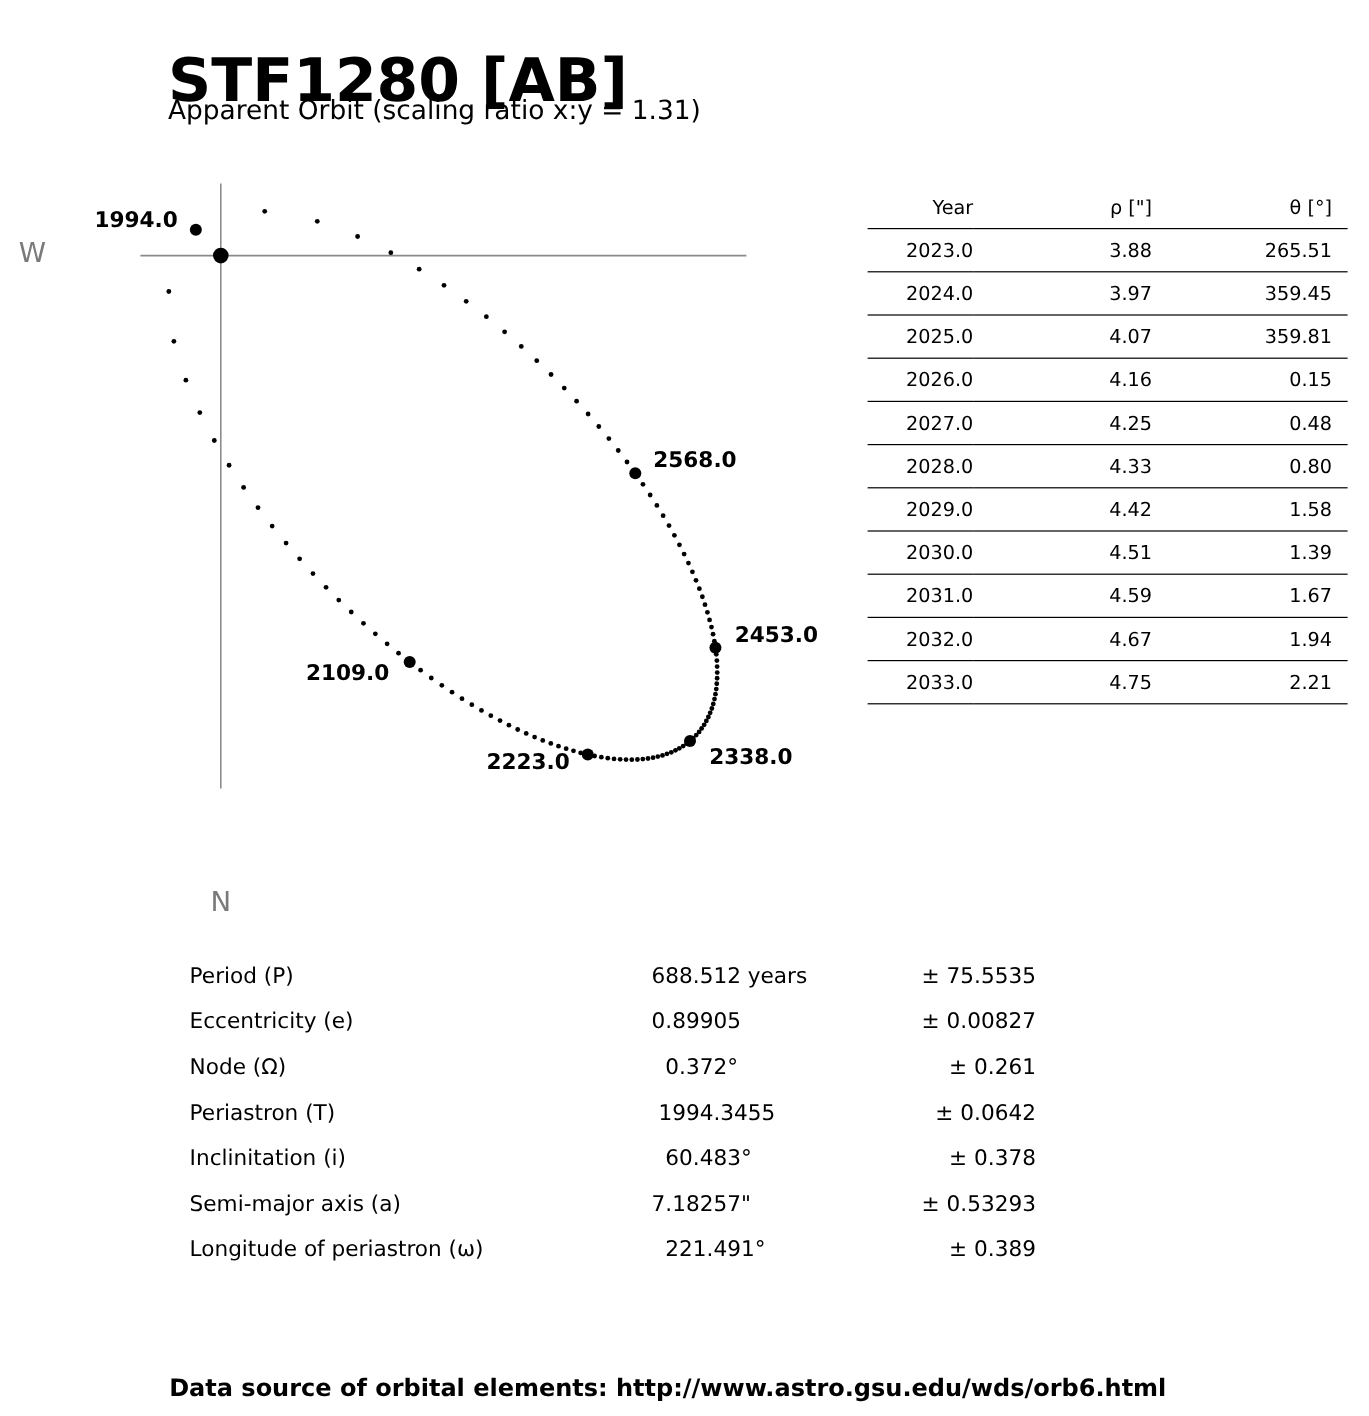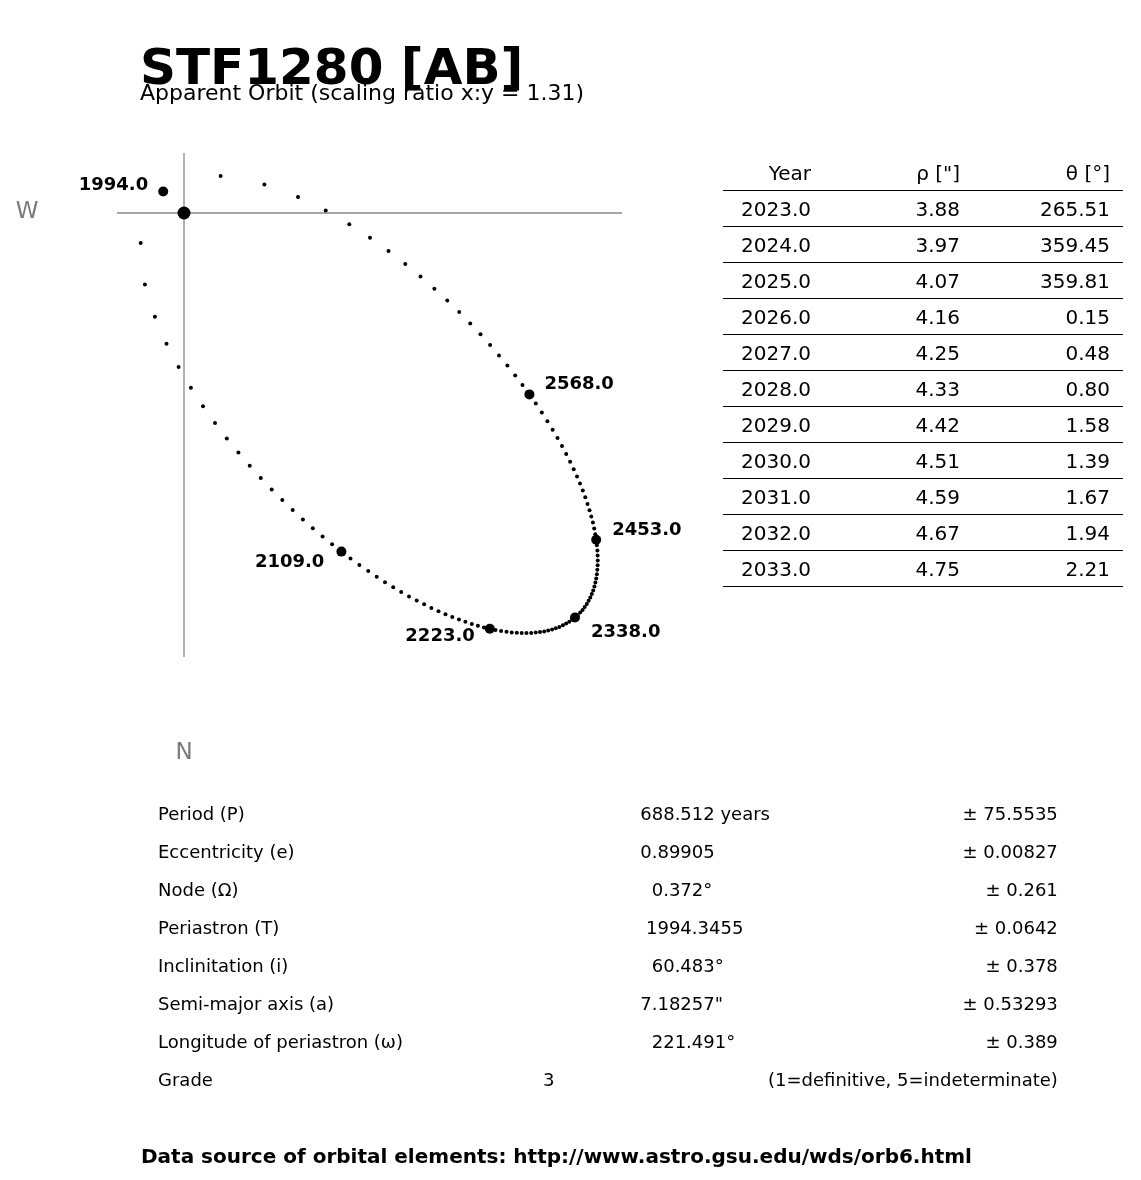--- a/index.html
+++ b/index.html
@@ -15,21 +15,21 @@
   .subtitle{
     position:absolute;left:140px;top:80px;
     font-size:22px;font-weight:normal;
   }
   #orbit-svg{position:absolute;left:0;top:140px;}
   .axlabel{fill:#7a7a7a;font-size:23px;font-family:"DejaVu Sans", sans-serif;}
   .epoch-label{font-size:18px;font-weight:bold;fill:#000;font-family:"DejaVu Sans", sans-serif;}
   .ephem{position:absolute;left:723px;top:155px;width:400px;}
   .ephem table{
     border-collapse:collapse;table-layout:fixed;width:400px;
-    font-size:20px;color:#000;
+    font-size:16px;color:#000;
   }
   .ephem col.c1{width:88px;}
   .ephem col.c2{width:149px;}
   .ephem col.c3{width:163px;}
   .ephem th,.ephem td{
     text-align:right;font-weight:normal;height:35px;padding:0;
     border-bottom:1.8px solid #000;vertical-align:middle;white-space:nowrap;
   }
   .ephem th:last-child,.ephem td:last-child{padding-right:13px;}
   .elements{position:absolute;left:158px;top:794px;font-size:18px;}
@@ -296,22 +296,17 @@
       <div class="el-row">
         <span class="el-label">Semi-major axis (a)</span>
         <span class="el-value">7.18257"</span>
         <span class="el-error">± 0.53293</span>
       </div>
       <div class="el-row">
         <span class="el-label">Longitude of periastron (ω)</span>
         <span class="el-value">221.491°</span>
         <span class="el-error">± 0.389</span>
       </div>
-      <div class="el-row">
-        <span class="el-label">Grade</span>
-        <span class="el-value">3</span>
-        <span class="el-error">(1=definitive, 5=indeterminate)</span>
-      </div>
     </div>
 
   <div class="footer">Data source of orbital elements: http://www.astro.gsu.edu/wds/orb6.html</div>
 
 </div>
 
 </body></html>

